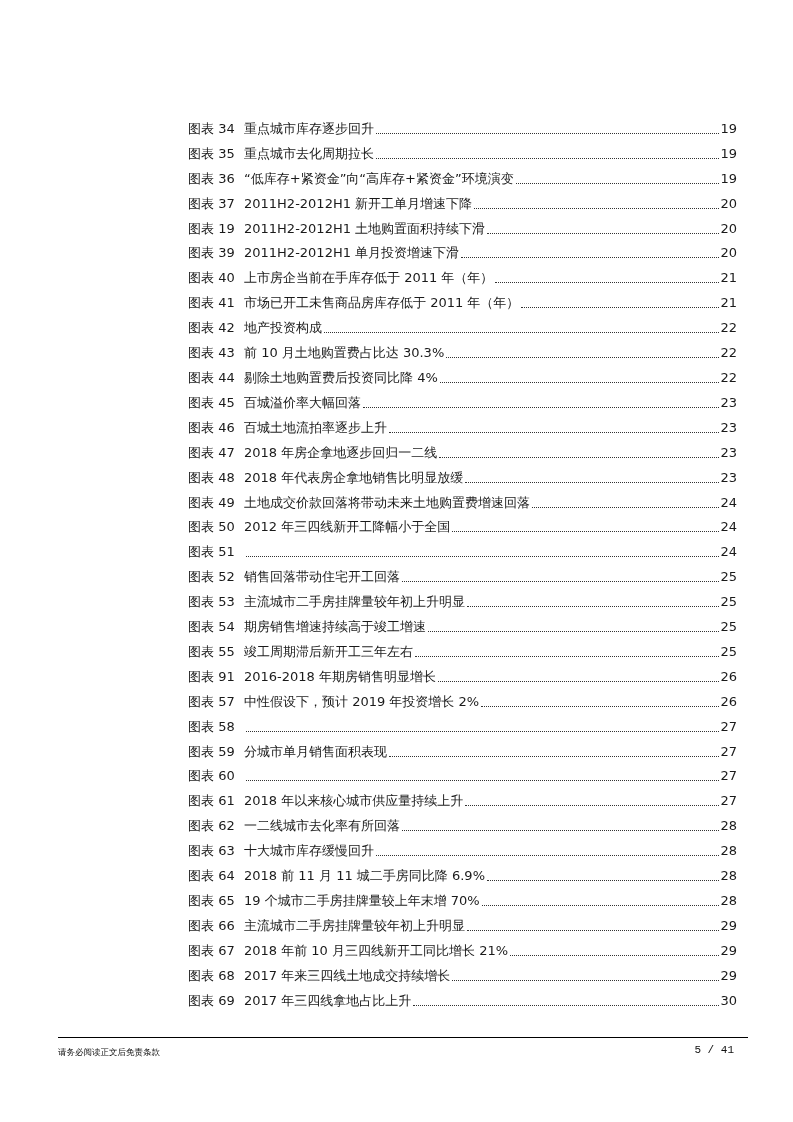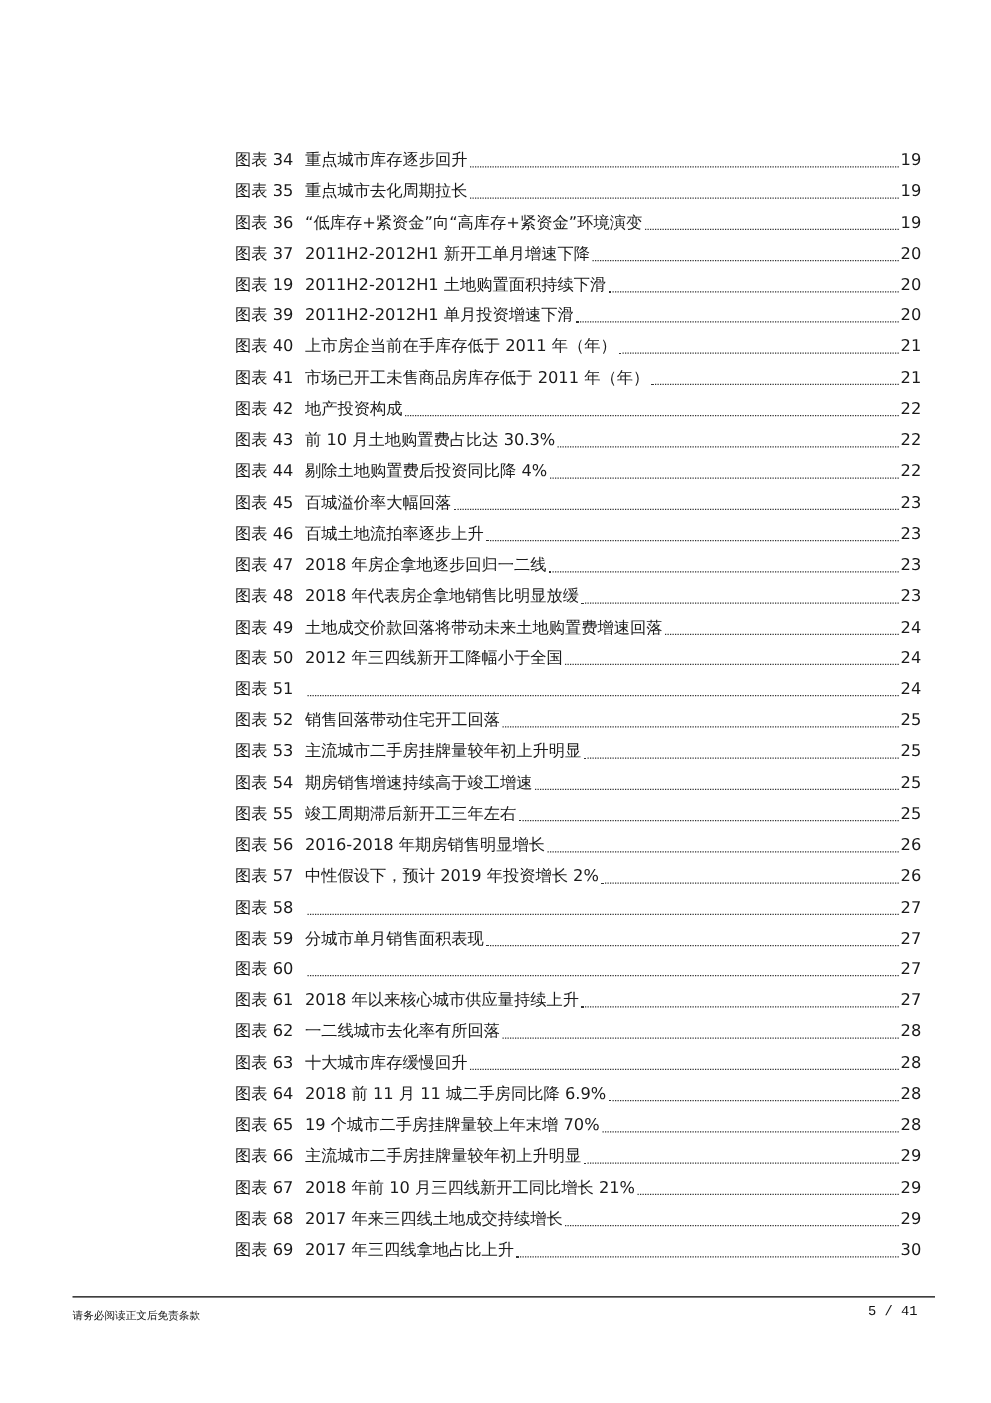--- a/index.html
+++ b/index.html
@@ -145,21 +145,21 @@
     <span class="toc-dots"></span>
     <span class="toc-page">25</span>
   </div>
     <div class="toc-row">
     <span class="toc-label">图表 55</span>
     <span class="toc-title">竣工周期滞后新开工三年左右</span>
     <span class="toc-dots"></span>
     <span class="toc-page">25</span>
   </div>
     <div class="toc-row">
-    <span class="toc-label">图表 56</span>
+    <span class="toc-label">图表 91</span>
     <span class="toc-title">2016-2018 年期房销售明显增长</span>
     <span class="toc-dots"></span>
     <span class="toc-page">26</span>
   </div>
     <div class="toc-row">
     <span class="toc-label">图表 57</span>
     <span class="toc-title">中性假设下，预计 2019 年投资增长 2%</span>
     <span class="toc-dots"></span>
     <span class="toc-page">26</span>
   </div>

